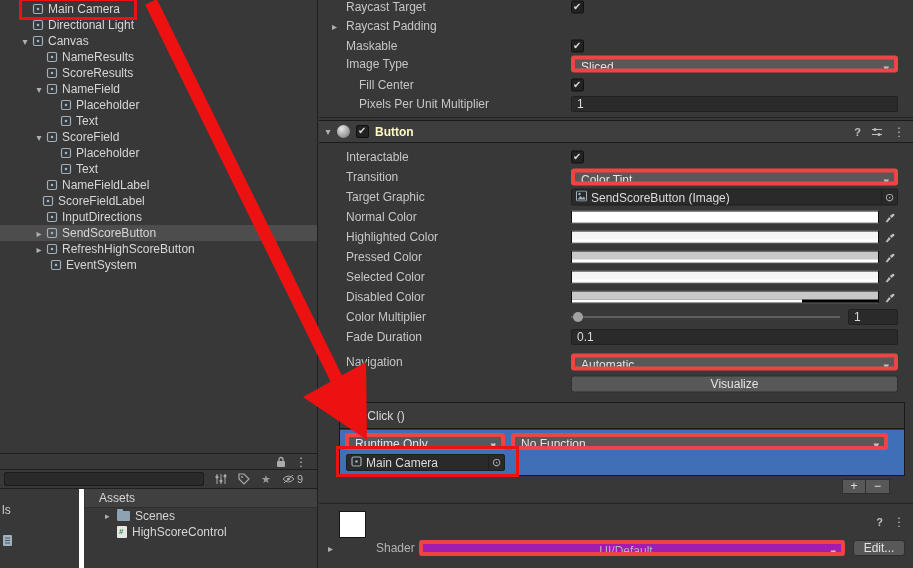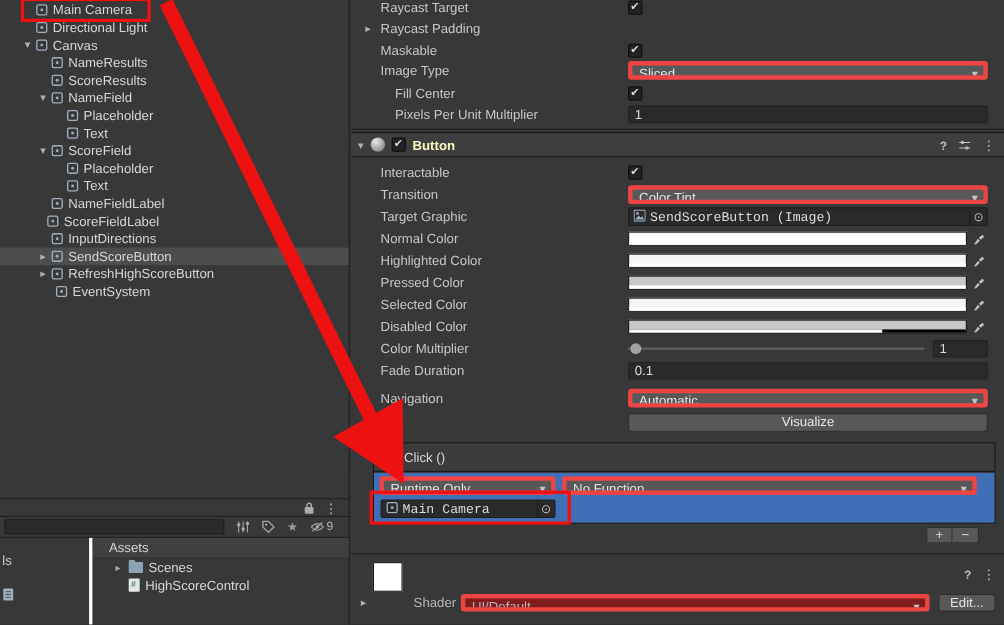--- a/index.html
+++ b/index.html
@@ -23,21 +23,21 @@
   .lockbar{position:absolute;left:0;top:454px;width:318px;height:16px;background:var(--bg);border-right:1px solid var(--line);border-bottom:1px solid var(--line);display:flex;align-items:center;justify-content:flex-end;gap:9px;padding-right:10px;}
   .kebab::before{content:"⋮";color:#bdbdbd;font-size:12px;}
   .searchbar{position:absolute;left:0;top:470px;width:318px;height:19px;background:var(--bg);border-right:1px solid var(--line);border-bottom:1px solid var(--line);display:flex;align-items:center;padding:0 4px;gap:11px;}
   .searchinput{width:200px;height:14px;background:var(--field);border:1px solid #1c1c1c;border-radius:2px;color:#ddd;font-size:11px;padding:0 4px;outline:none;}
   .tool-ico{display:inline-flex;align-items:center;color:#a9a9a9;}
   .star::before{content:"★";font-size:11px;color:#9a9a9a;}
   .eyecount{display:inline-flex;align-items:center;gap:2px;color:#b5b5b5;font-size:11px;}
 
   
   .project{position:absolute;left:0;top:489px;width:318px;height:79px;background:var(--bg);border-right:1px solid var(--line);}
-  .proj-left{position:absolute;left:0;top:0;width:84px;height:79px;border-right:3px solid #ffffff;overflow:hidden;}
+  .proj-left{position:absolute;left:0;top:0;width:84px;height:79px;border-right:5px solid #ffffff;overflow:hidden;}
   .partial-label{position:absolute;left:2px;top:14px;color:#cfcfcf;}
   .mini-doc{position:absolute;left:2px;top:45px;}
   .assets{position:absolute;left:85px;top:0;right:0;height:79px;}
   .assets-header{height:19px;background:#404040;border-bottom:1px solid #2e2e2e;line-height:19px;padding-left:14px;color:#d6d6d6;}
   .arow{display:flex;align-items:center;height:16px;padding-left:20px;white-space:nowrap;}
   .aarrow{width:12px;color:#b0b0b0;font-size:9px;flex:none;}
   .aicon{flex:none;margin-right:5px;position:relative;}
   .aicon.folder{width:13px;height:10px;background:#8da3b4;border-radius:1px;}
   .aicon.folder::before{content:"";position:absolute;top:-2px;left:0;width:6px;height:2px;background:#8da3b4;border-radius:1px 1px 0 0;}
   .aicon.script{width:10px;height:12px;background:#e6e6e6;border-radius:1px;}
@@ -52,21 +52,21 @@
   .fold{position:absolute;left:13px;top:50%;transform:translateY(-50%);color:#b0b0b0;font-size:10px;}
   .fold::before{content:"▸";}
   .ival{position:absolute;left:252px;right:15px;top:50%;transform:translateY(-50%);display:flex;align-items:center;}
   .cb{width:13px;height:13px;background:#222;border:1px solid #101010;border-radius:2px;position:relative;flex:none;}
   .cb.checked::after{content:"✔";position:absolute;left:1px;top:-1px;font-size:10px;color:#dadada;}
   .dropdown{background:var(--drop);border:4px solid #ef4444;border-radius:3px;height:17px;line-height:15px;padding:0 18px 0 6px;color:#e4e4e4;position:relative;flex:1;white-space:nowrap;overflow:hidden;}
   .dropdown::after{content:"▾";position:absolute;right:5px;top:1px;color:#c2c2c2;font-size:11px;}
   .tfield{background:var(--field);border:1px solid #212121;border-radius:2px;height:16px;line-height:14px;padding:0 5px;color:#dcdcdc;flex:1;}
   .tfield.num{flex:none;width:50px;}
   .objfield{background:var(--field);border:1px solid #1e1e1e;border-radius:2px;height:17px;display:flex;align-items:center;flex:1;color:#dcdcdc;padding-left:4px;position:relative;overflow:hidden;}
-  .objtext{margin-left:4px;white-space:nowrap;font-family:Liberation Mono, monospace;}
+  .objtext{margin-left:4px;white-space:nowrap;}
   .picker{position:absolute;right:0;top:0;bottom:0;width:16px;border-left:1px solid #1e1e1e;text-align:center;color:#bbb;}
   .picker::before{content:"⊙";font-size:11px;line-height:15px;}
   .swatch{flex:1;height:13px;border:1px solid #0f0f0f;position:relative;background:#fff;}
   .alpha-track{position:absolute;left:0;right:0;bottom:0;height:3px;background:#000;}
   .alpha-fill{height:100%;background:#fff;width:100%;}
   .dropper{width:17px;display:inline-flex;justify-content:center;flex:none;margin-left:2px;}
   .sl-track{flex:1;height:2px;background:#5f5f5f;position:relative;margin-right:8px;}
   .sl-handle{position:absolute;left:2px;top:-4px;width:10px;height:10px;border-radius:50%;background:#a2a2a2;}
   .ubtn{background:var(--drop);border:1px solid #2e2e2e;border-radius:3px;color:#e4e4e4;text-align:center;height:17px;line-height:15px;flex:1;}
   .divider{position:absolute;left:0;width:100%;height:1px;background:var(--line2);}
@@ -87,21 +87,21 @@
   .ocfunc{position:absolute;left:171px;right:16px;top:3px;flex:none;}
   .octarget{position:absolute;left:6px;top:24px;width:159px;flex:none;}
   .ocbtns{position:absolute;top:479px;right:23px;display:flex;}
   .ocbtn{width:24px;height:15px;background:var(--drop);border:1px solid #2e2e2e;color:#e0e0e0;text-align:center;line-height:13px;font-size:12px;}
   .ocbtn:last-child{border-left:none;}
 
   .mat-preview{position:absolute;left:20px;top:511px;width:27px;height:27px;background:#ffffff;border:1px solid #161616;}
   .mat-title{position:absolute;left:57px;top:515px;color:#d6d6d6;}
   .mat-icons{position:absolute;right:8px;top:515px;display:flex;gap:10px;align-items:center;}
   .mat-shader-label{position:absolute;left:57px;top:541px;color:#b5b5b5;}
-  .mat-shader-dd{position:absolute;left:100px;right:68px;top:540px;height:16px;line-height:14px;flex:none;background:#7f1d1d;color:#b4b4b4;}
+  .mat-shader-dd{position:absolute;left:100px;right:68px;top:540px;height:16px;line-height:14px;flex:none;background:#a21caf;color:#b4b4b4;text-align:center;}
   .mat-edit{position:absolute;right:8px;top:540px;width:52px;height:16px;line-height:14px;flex:none;}
 
   
   .arrow{position:absolute;left:0;top:0;z-index:60;pointer-events:none;}
   .arrow line{stroke:var(--red);}
   .arrow polygon{fill:var(--red);}
   .anno-box{position:absolute;border:3px solid var(--red);z-index:61;pointer-events:none;}
 </style>
 </head>
 <body>

